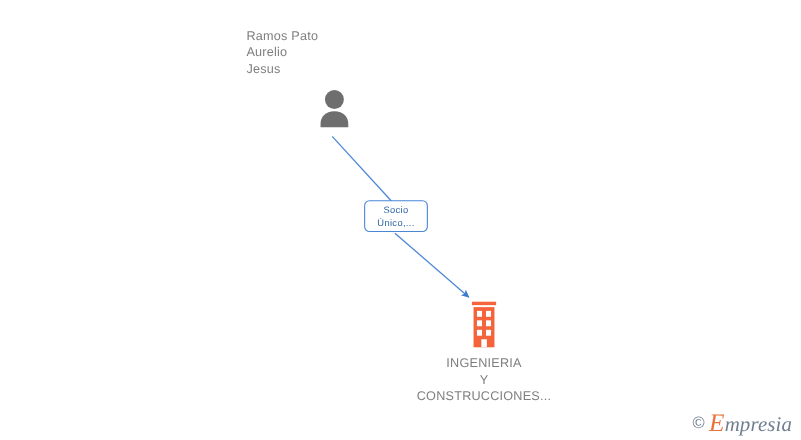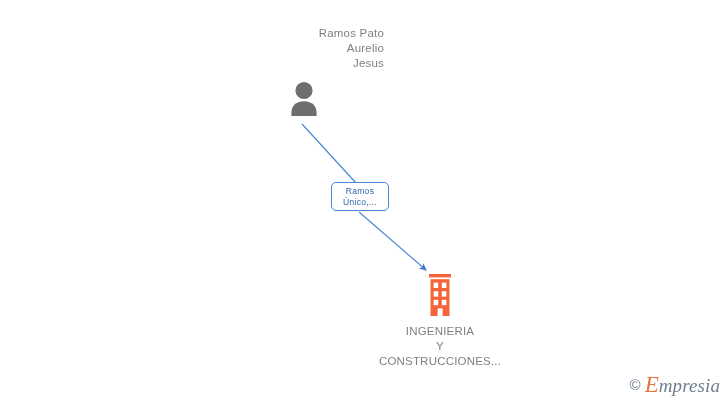--- a/index.html
+++ b/index.html
@@ -31,21 +31,21 @@
     height: 400px;
     pointer-events: none;
   }
 
   
   .node-person {
     position: absolute;
     left: 224px;
     top: 26px;
     width: 160px;
-    text-align: right;
+    text-align: left;
   }
   .person-label {
     font-size: 11.5px;
     line-height: 15px;
     color: #7f7f7f;
     letter-spacing: .2px;
     white-space: pre-line;
     font-family: "Liberation Sans", sans-serif;
   }
   .person-icon-wrap {
@@ -159,21 +159,21 @@
 Jesus</div>
     <div class="person-icon-wrap">
       <svg width="34" height="36" viewBox="0 0 34 36" xmlns="http://www.w3.org/2000/svg">
         <circle cx="17" cy="10.5" r="8.6" fill="#6e6e6e"></circle>
         <path d="M17 21.2c-8.2 0-12.6 5.2-12.6 11.4V36h25.2v-3.4C29.6 26.4 25.2 21.2 17 21.2Z" fill="#6e6e6e"></path>
       </svg>
     </div>
   </div>
 
   <div class="node-relation">
-    <div class="relation-text">Ramos
+    <div class="relation-text">Socio
 Único,...</div>
   </div>
 
   <div class="node-company">
     <div class="company-icon-wrap">
       <svg width="32" height="42" viewBox="0 0 32 42" xmlns="http://www.w3.org/2000/svg">
         <rect x="5" y="0" width="22" height="3.4" fill="#f4633a"></rect>
         <rect x="6.5" y="5.2" width="19" height="36.8" fill="#f4633a"></rect>
         <rect x="9.6" y="8.6" width="4.6" height="5.4" fill="#ffffff"></rect>
         <rect x="17.8" y="8.6" width="4.6" height="5.4" fill="#ffffff"></rect>

